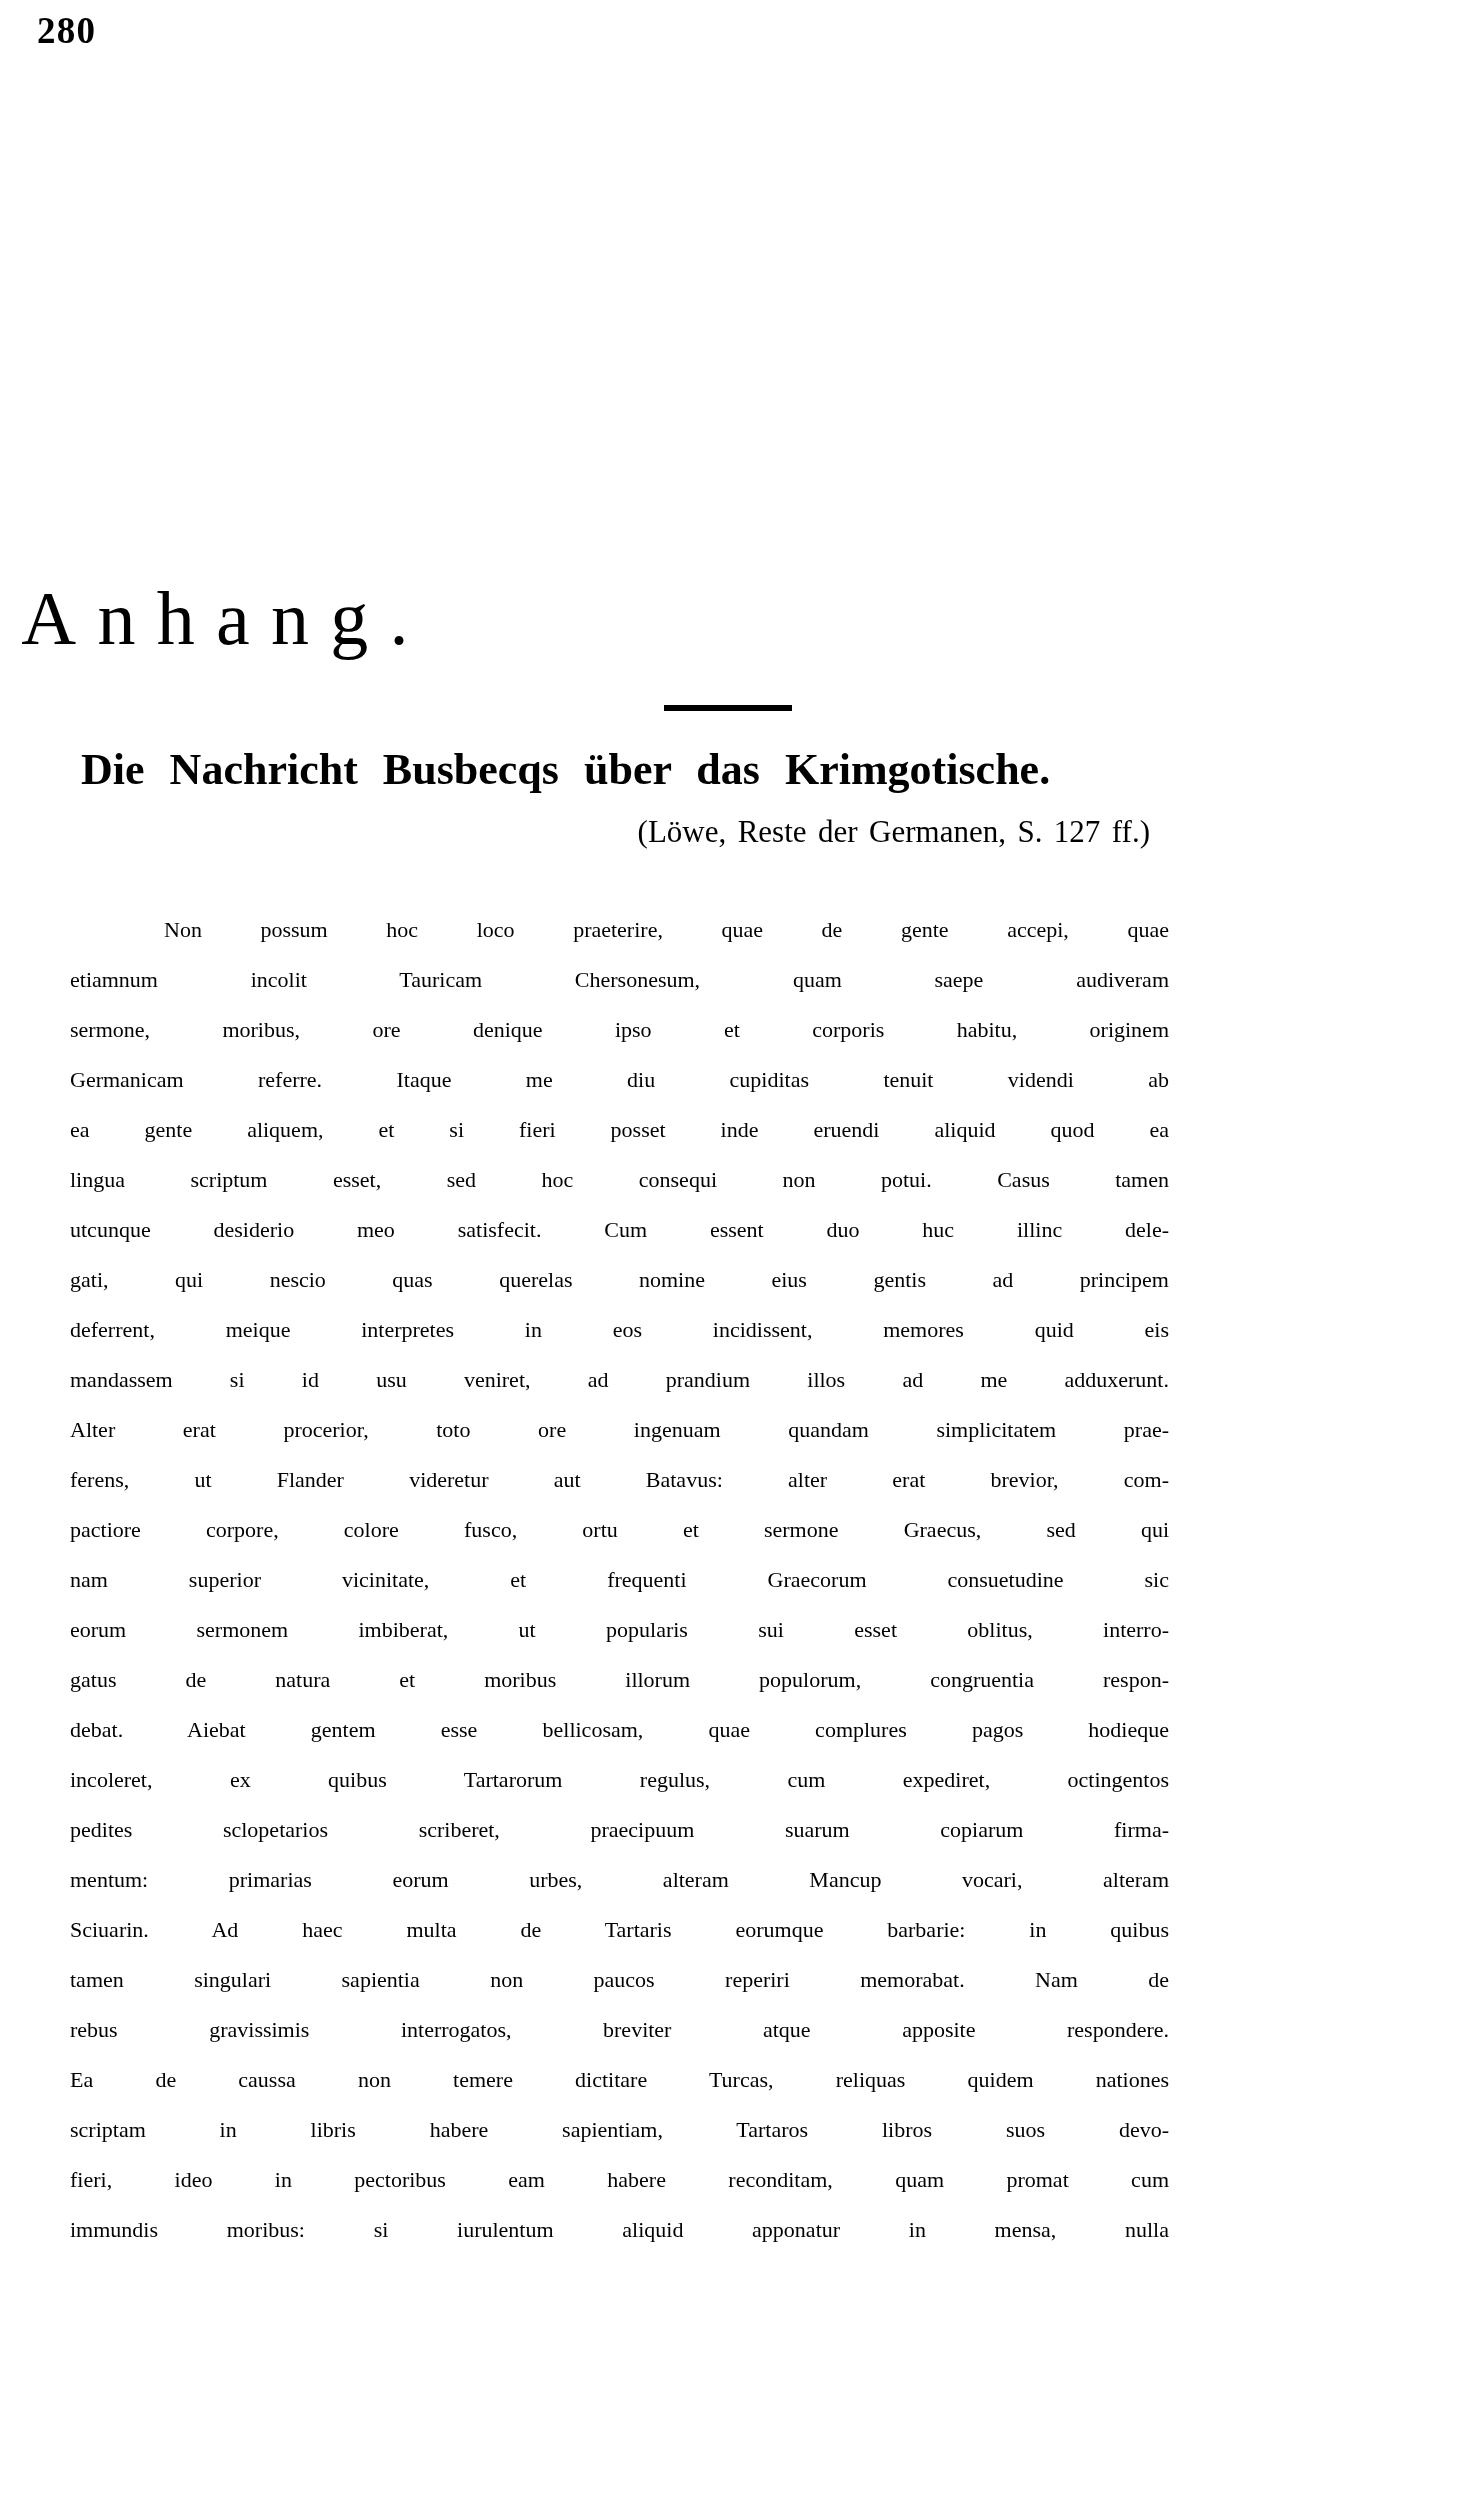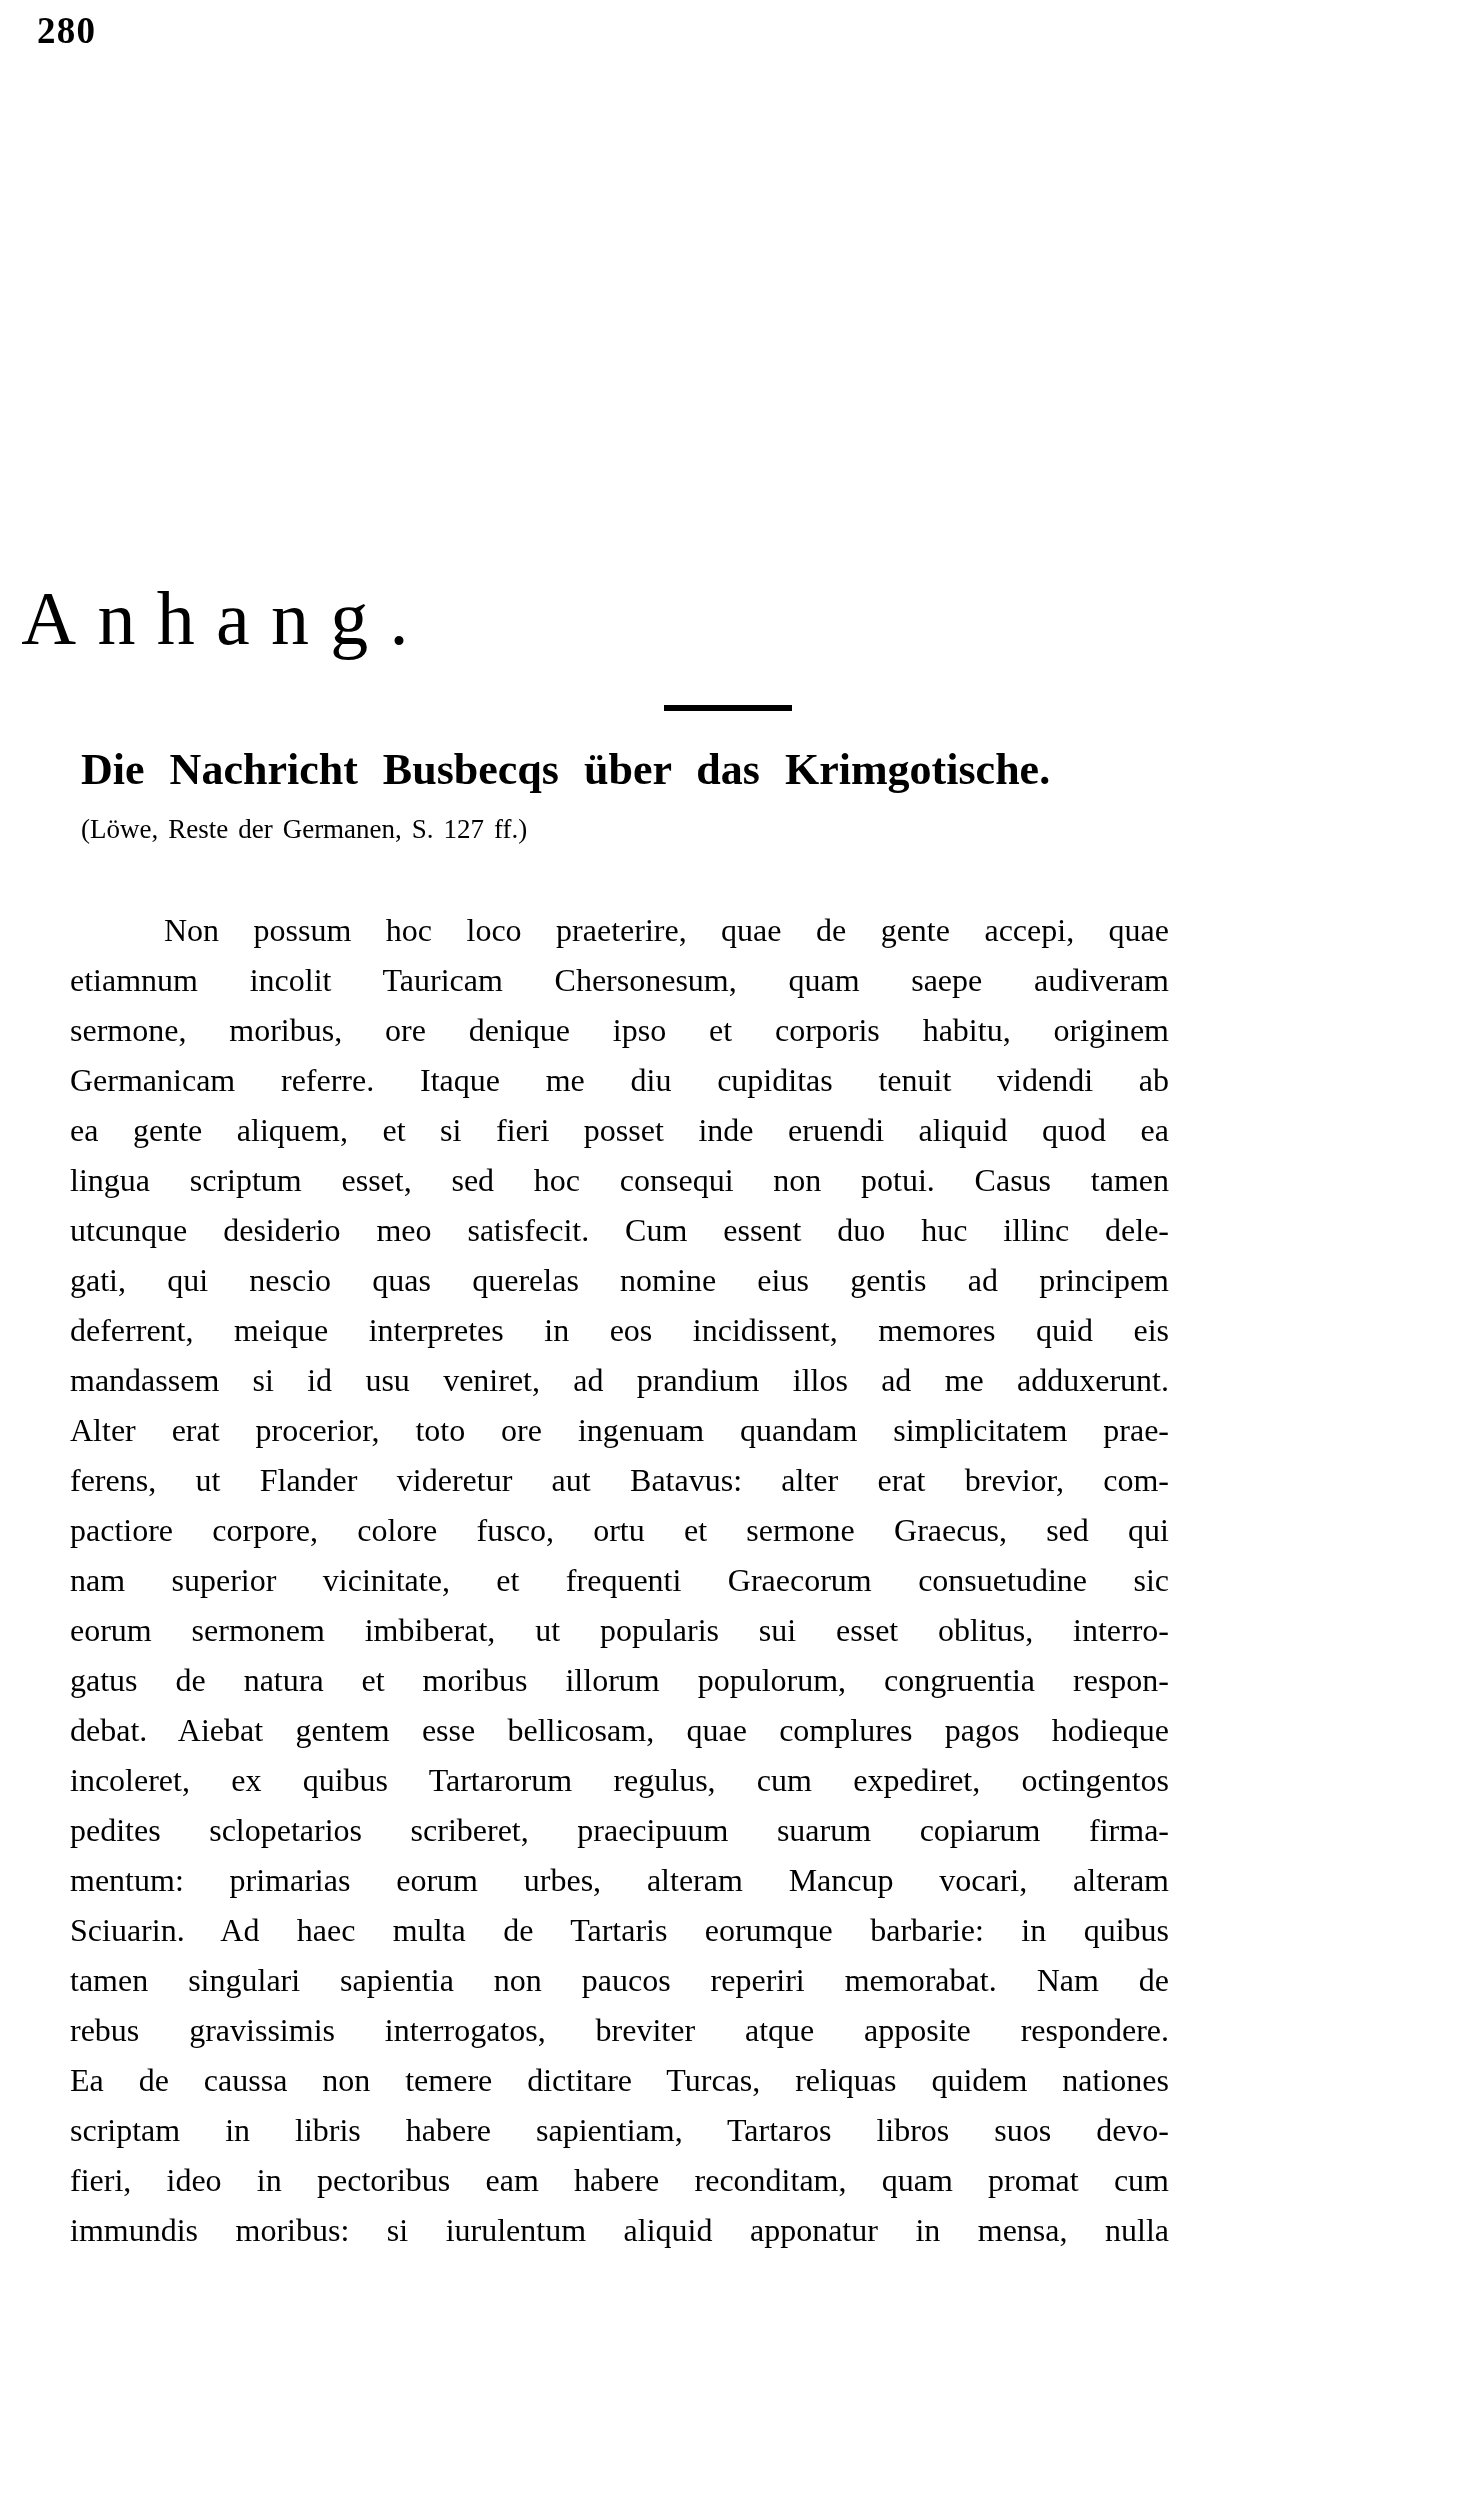--- a/index.html
+++ b/index.html
@@ -52,31 +52,31 @@
     font-size: 44px;
     font-weight: bold;
     word-spacing: 0.32em;
     white-space: nowrap;
   }
   .source-note {
     position: absolute;
     top: 814px;
     left: 81px;
     right: 81px;
-    text-align: left;
-    font-size: 27px;
+    text-align: right;
+    font-size: 31px;
     font-weight: 500;
     word-spacing: 0.12em;
   }
   .body-text {
     position: absolute;
     top: 905px;
     left: 70px;
     right: 62px;
-    font-size: 32px;
+    font-size: 22px;
   }
   .body-line {
     text-align: justify;
     text-align-last: justify;
     line-height: 50px;
     height: 50px;
     white-space: nowrap;
   }
   .body-line.first {
     text-indent: 94px;

